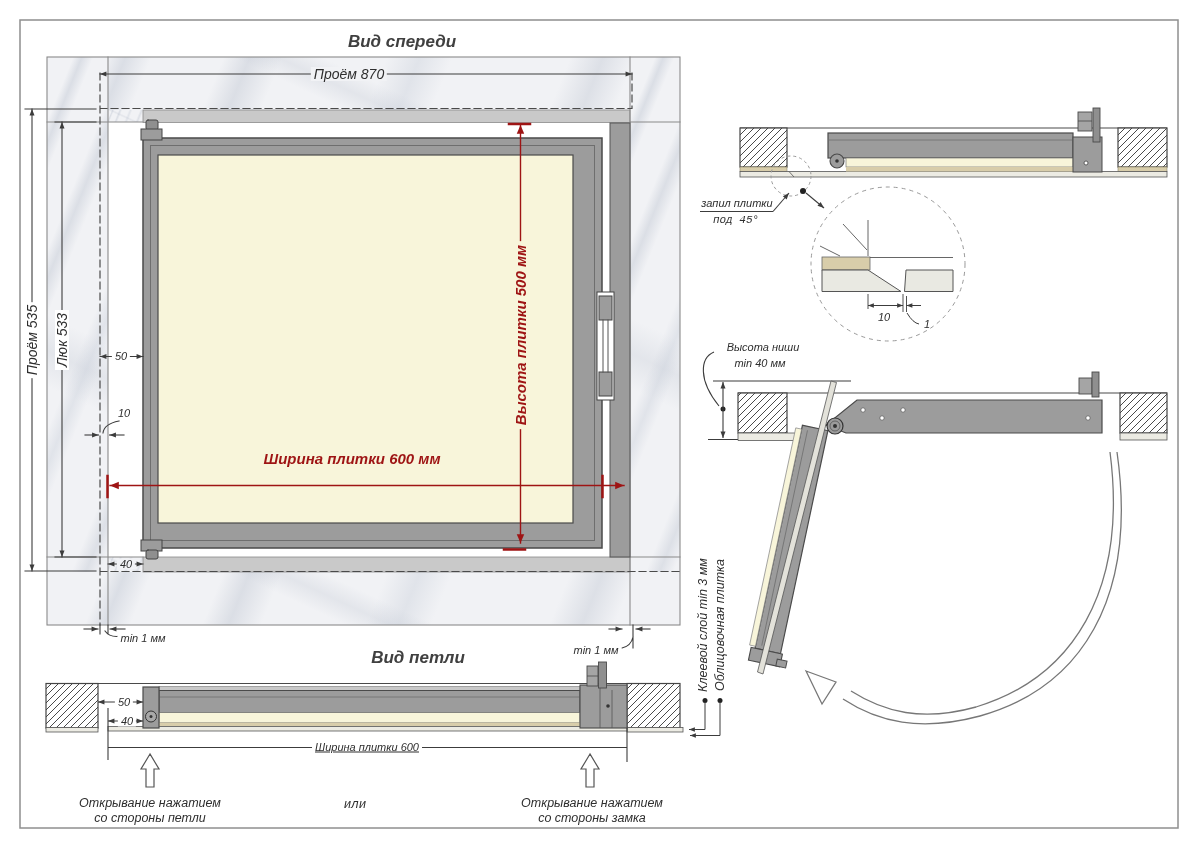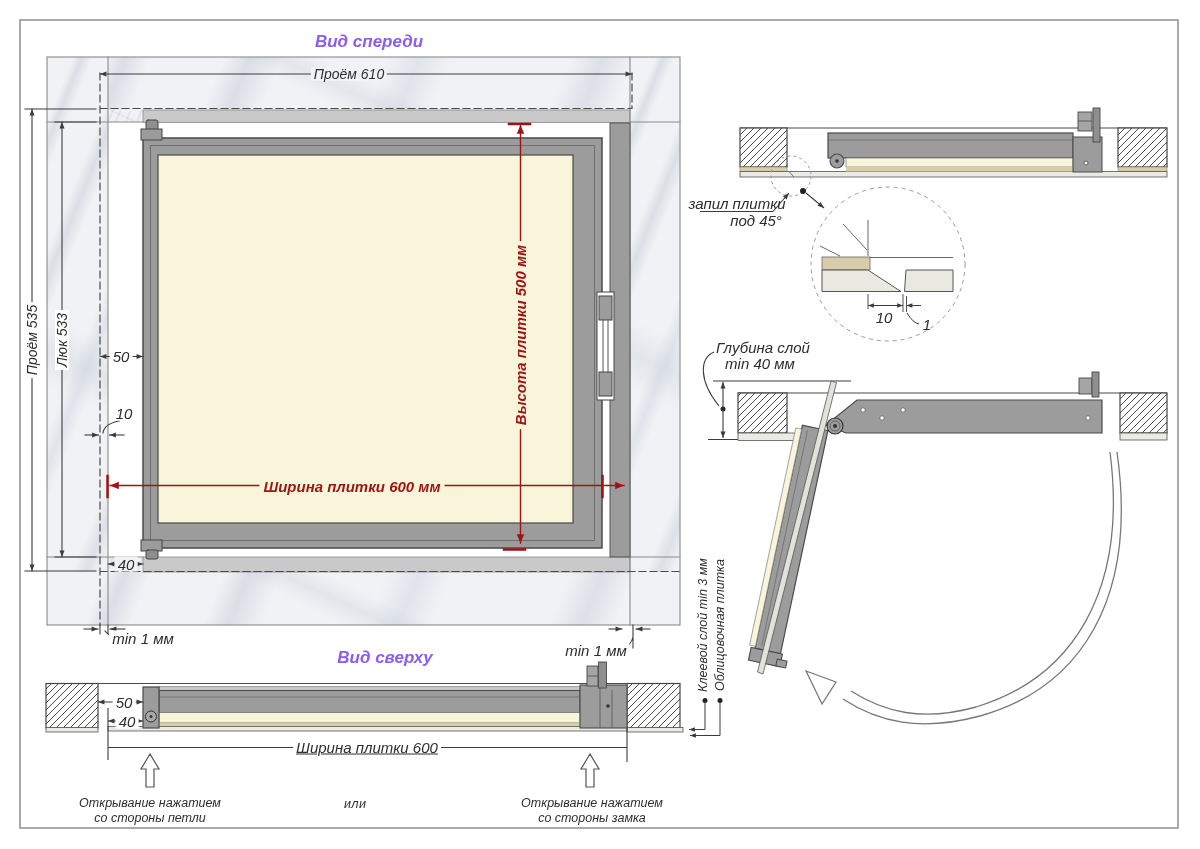--- a/index.html
+++ b/index.html
@@ -20,30 +20,30 @@
         rgba(182,190,204,0) 80%, rgba(168,177,193,.28) 85%,
         rgba(182,190,204,0) 90%, rgba(182,190,204,0) 100%),
       linear-gradient(25deg,
         rgba(176,184,198,0) 0%, rgba(176,184,198,0) 40%,
         rgba(176,184,198,.22) 46%, rgba(176,184,198,0) 52%,
         rgba(176,184,198,0) 100%);
   }
   svg.overlay{position:absolute;left:0;top:0;}
   .lbl{
     position:absolute;transform:translate(-50%,-50%);
-    font-style:italic;font-size:15px;color:#2e2e2e;
+    font-style:italic;font-size:11px;color:#2e2e2e;
     white-space:nowrap;line-height:1;z-index:5;
   }
   .rot{transform:translate(-50%,-50%) rotate(-90deg);}
   .bgw{background:#fff;padding:0 3px;}
   .bgm{background:#f1f2f5;padding:0 3px;}
   .red{color:#9e1414;font-weight:700;font-size:15px;background:#f8f5da;padding:0 4px;}
   .t14{font-size:14px;}
   .t12{font-size:12.5px;}
-  .title{font-size:17px;font-weight:700;font-style:italic;color:#8b5cf6;background:none;}
+  .title{font-size:17px;font-weight:700;font-style:italic;color:#404040;background:none;margin-left:33px;}
 </style>
 </head>
 <body>
 
 <div class="marble" style="left:47px;top:57px;width:633px;height:53px;"></div>
 <div class="marble" style="left:108px;top:110px;width:35px;height:12px;"></div>
 <div class="marble" style="left:47px;top:57px;width:61px;height:568px;"></div>
 <div class="marble" style="left:630px;top:57px;width:50px;height:568px;"></div>
 <div class="marble" style="left:47px;top:572px;width:633px;height:53px;"></div>
 <div class="marble" style="left:108px;top:557px;width:35px;height:15px;"></div>
@@ -243,40 +243,40 @@
     <circle cx="720" cy="700.5" r="2.5" fill="#222"></circle>
     <path d="M705,703 V729.5 H689" stroke="#3c3c3c" stroke-width="1" fill="none" marker-end="url(#ma)"></path>
     <path d="M720,703 V735.5 H690" stroke="#3c3c3c" stroke-width="1" fill="none" marker-end="url(#ma)"></path>
 
     <polygon points="150,754 141,769 146,769 146,787 154,787 154,769 159,769" fill="#fff" stroke="#555" stroke-width="1.2"></polygon>
     <polygon points="590,754 581,769 586,769 586,787 594,787 594,769 599,769" fill="#fff" stroke="#555" stroke-width="1.2"></polygon>
   </g>
 </svg>
 
 <span class="lbl title" style="left:369px;top:41px;">Вид спереди</span>
-<span class="lbl t14 bgm" style="left:349px;top:74px;">Проём 610</span>
+<span class="lbl t14 bgm" style="left:349px;top:74px;">Проём 870</span>
 <span class="lbl t14 rot bgw" style="left:32px;top:340px;">Проём 535</span>
 <span class="lbl t14 rot bgw" style="left:62px;top:340px;">Люк 533</span>
 <span class="lbl bgw" style="left:121px;top:356px;">50</span>
 <span class="lbl bgw" style="left:124px;top:413px;">10</span>
 <span class="lbl bgm" style="left:126px;top:564px;">40</span>
-<span class="lbl red" style="left:352px;top:486px;">Ширина плитки 600 мм</span>
+<span class="lbl red" style="left:352px;top:458px;">Ширина плитки 600 мм</span>
 <span class="lbl red rot" style="left:520px;top:335px;">Высота плитки 500 мм</span>
 <span class="lbl bgw" style="left:143px;top:638px;">min 1 мм</span>
 <span class="lbl bgw" style="left:596px;top:650px;">min 1 мм</span>
 
 <span class="lbl" style="left:737px;top:203px;">запил плитки</span>
-<span class="lbl" style="left:756px;top:220px;">под 45°</span>
+<span class="lbl" style="left:736px;top:220px;font-family:Liberation Mono, monospace;">под 45°</span>
 <span class="lbl" style="left:884px;top:317px;">10</span>
 <span class="lbl" style="left:927px;top:324px;">1</span>
 
-<span class="lbl" style="left:763px;top:347px;">Глубина слой</span>
+<span class="lbl" style="left:763px;top:347px;">Высота ниши</span>
 <span class="lbl" style="left:760px;top:363px;">min 40 мм</span>
 
-<span class="lbl title" style="left:385px;top:657px;">Вид сверху</span>
+<span class="lbl title" style="left:385px;top:657px;">Вид петли</span>
 <span class="lbl bgw" style="left:124px;top:702px;">50</span>
 <span class="lbl bgw" style="left:127px;top:721px;">40</span>
 <span class="lbl bgw" style="left:367px;top:747px;text-decoration:underline;">Ширина плитки 600</span>
 <span class="lbl t12 rot bgw" style="left:703px;top:625px;">Клеевой слой min 3 мм</span>
 <span class="lbl t12 rot bgw" style="left:720px;top:625px;">Облицовочная плитка</span>
 <span class="lbl t12" style="left:150px;top:803px;">Открывание нажатием</span>
 <span class="lbl t12" style="left:150px;top:818px;font-style:italic;">со стороны петли</span>
 <span class="lbl t12" style="left:355px;top:805px;font-family:Liberation Mono, monospace;">или</span>
 <span class="lbl t12" style="left:592px;top:803px;">Открывание нажатием</span>
 <span class="lbl t12" style="left:592px;top:818px;">со стороны замка</span>

